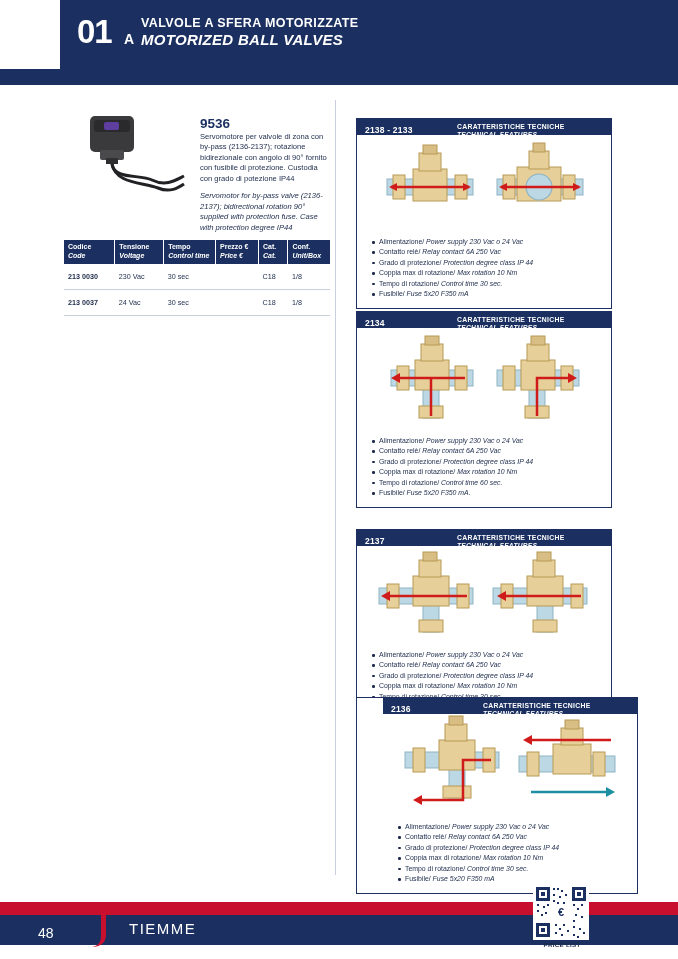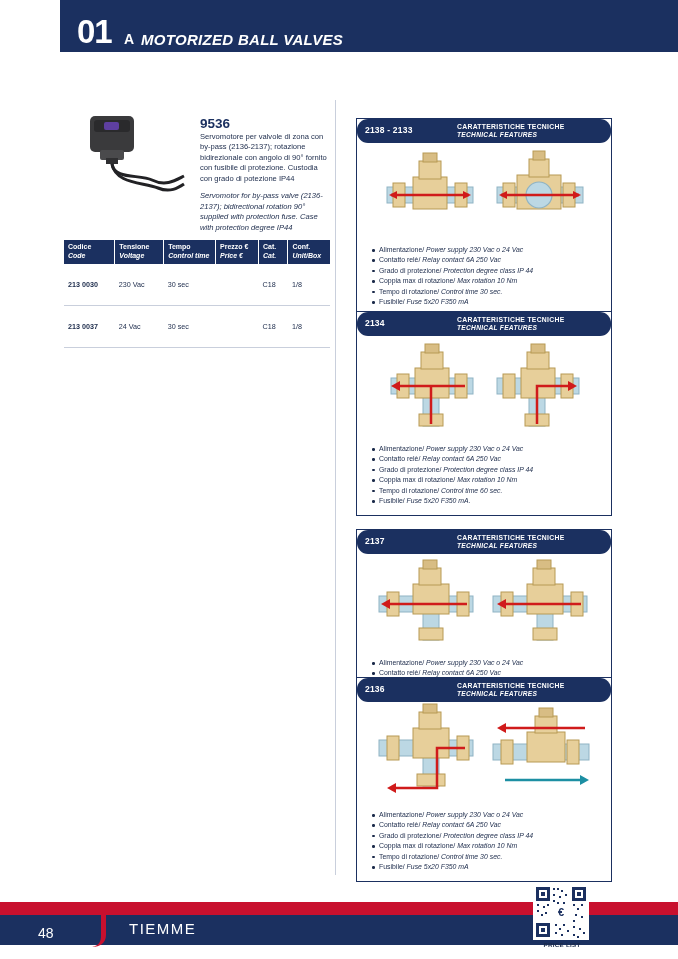--- a/index.html
+++ b/index.html
@@ -3,21 +3,21 @@
 <meta charset="utf-8">
 <style>
   html,body{margin:0;padding:0;}
   body{
     width:678px;height:959px;background:#ffffff;
     font-family:"Liberation Sans", sans-serif;
     color:#1b2a4a;position:relative;overflow:hidden;
   }
   
   .header{
-    position:absolute;left:0;top:0;width:678px;height:52px;background:#1b3060;
+    position:absolute;left:0;top:0;width:678px;height:85px;background:#1b3060;
   }
   .header .leftbar{
     position:absolute;left:0;top:0;width:60px;height:69px;background:#ffffff;
   }
   .header .num{
     position:absolute;left:77px;top:13px;
     font-size:33px;font-weight:bold;color:#ffffff;letter-spacing:-1px;
   }
   .header .numsuffix{
     position:absolute;left:124px;top:31px;
@@ -50,31 +50,31 @@
   .tbl{
     position:absolute;left:4px;top:140px;width:266px;border-collapse:collapse;
   }
   .tbl th{
     background:#1b3060;color:#ffffff;text-align:left;
     font-size:7px;line-height:1.25;padding:3px 4px;font-weight:bold;
     border-right:1px solid #ffffff;vertical-align:top;
   }
   .tbl th i{display:block;font-weight:bold;font-style:italic;}
   .tbl td{
-    font-size:7.2px;padding:16px 4px;border-bottom:1px solid #c9cfdc;color:#1b2a4a;
+    font-size:7.2px;padding:8px 4px;border-bottom:1px solid #c9cfdc;color:#1b2a4a;
   }
   .tbl td.b{font-weight:bold;}
   .tbl tr.first td{border-top:none;}
   .vline{
     position:absolute;left:335px;top:100px;width:1px;height:775px;background:#c9cfdc;
   }
   
   .panel{position:absolute;left:356px;width:254px;border:1px solid #1b3060;background:#ffffff;}
   .panel .bar{
-    height:24px;background:#1b3060;color:#ffffff;position:relative;border-radius:11px;
+    height:16px;background:#1b3060;color:#ffffff;position:relative;
   }
   .panel .bar .code{
     position:absolute;left:8px;top:6px;font-size:8.5px;font-weight:bold;letter-spacing:.2px;
   }
   .panel .bar .cap1{
     position:absolute;left:100px;top:4px;font-size:6.8px;font-weight:bold;letter-spacing:.3px;
   }
   .panel .bar .cap2{
     position:absolute;left:100px;top:12px;font-size:6.6px;font-weight:bold;font-style:italic;letter-spacing:.3px;
   }
@@ -110,20 +110,21 @@
     font-size:6.2px;font-weight:bold;color:#1b2a4a;letter-spacing:.3px;
   }
 </style>
 </head>
 <body>
 
 <div class="header">
   <div class="leftbar"></div>
   <div class="num">01</div>
   <div class="numsuffix">A</div>
+  <div class="t1">VALVOLE A SFERA MOTORIZZATE</div>
   <div class="t2">MOTORIZED BALL VALVES</div>
 </div>
 
 <div class="leftcol">
 
   <div class="prod-img">
     <svg width="115" height="100" viewBox="0 0 115 100">
       <rect x="10" y="6" width="44" height="36" rx="5" fill="#3a3a3c"></rect>
       <rect x="14" y="10" width="36" height="12" rx="3" fill="#2a2a2c"></rect>
       <rect x="24" y="12" width="15" height="8" rx="2" fill="#5e3fa0"></rect>
@@ -305,21 +306,21 @@
   <ul>
     <li><span>Alimentazione/</span><i> Power supply 230 Vac o 24 Vac</i></li>
     <li><span>Contatto relè/</span><i> Relay contact 6A 250 Vac</i></li>
     <li><span>Grado di protezione/</span><i> Protection degree class IP 44</i></li>
     <li><span>Coppia max di rotazione/</span><i> Max rotation 10 Nm</i></li>
     <li><span>Tempo di rotazione/</span><i> Control time 30 sec.</i></li>
     <li><span>Fusibile/</span><i> Fuse 5x20 F350 mA</i></li>
   </ul>
 </div>
 
-<div class="panel" style="top:677px;">
+<div class="panel" style="top:697px;padding-left:26px;">
   <div class="bar">
     <span class="code">2136</span>
     <span class="cap1">CARATTERISTICHE TECNICHE</span>
     <span class="cap2">TECHNICAL FEATURES</span>
   </div>
   <div class="figure">
     <svg width="252" height="100" viewBox="0 0 252 100">
 
       <rect x="22" y="38" width="94" height="16" fill="#bcd8e4" stroke="#8fb3c4" stroke-width="1"></rect>
       <rect x="66" y="52" width="16" height="32" fill="#bcd8e4" stroke="#8fb3c4" stroke-width="1"></rect>

